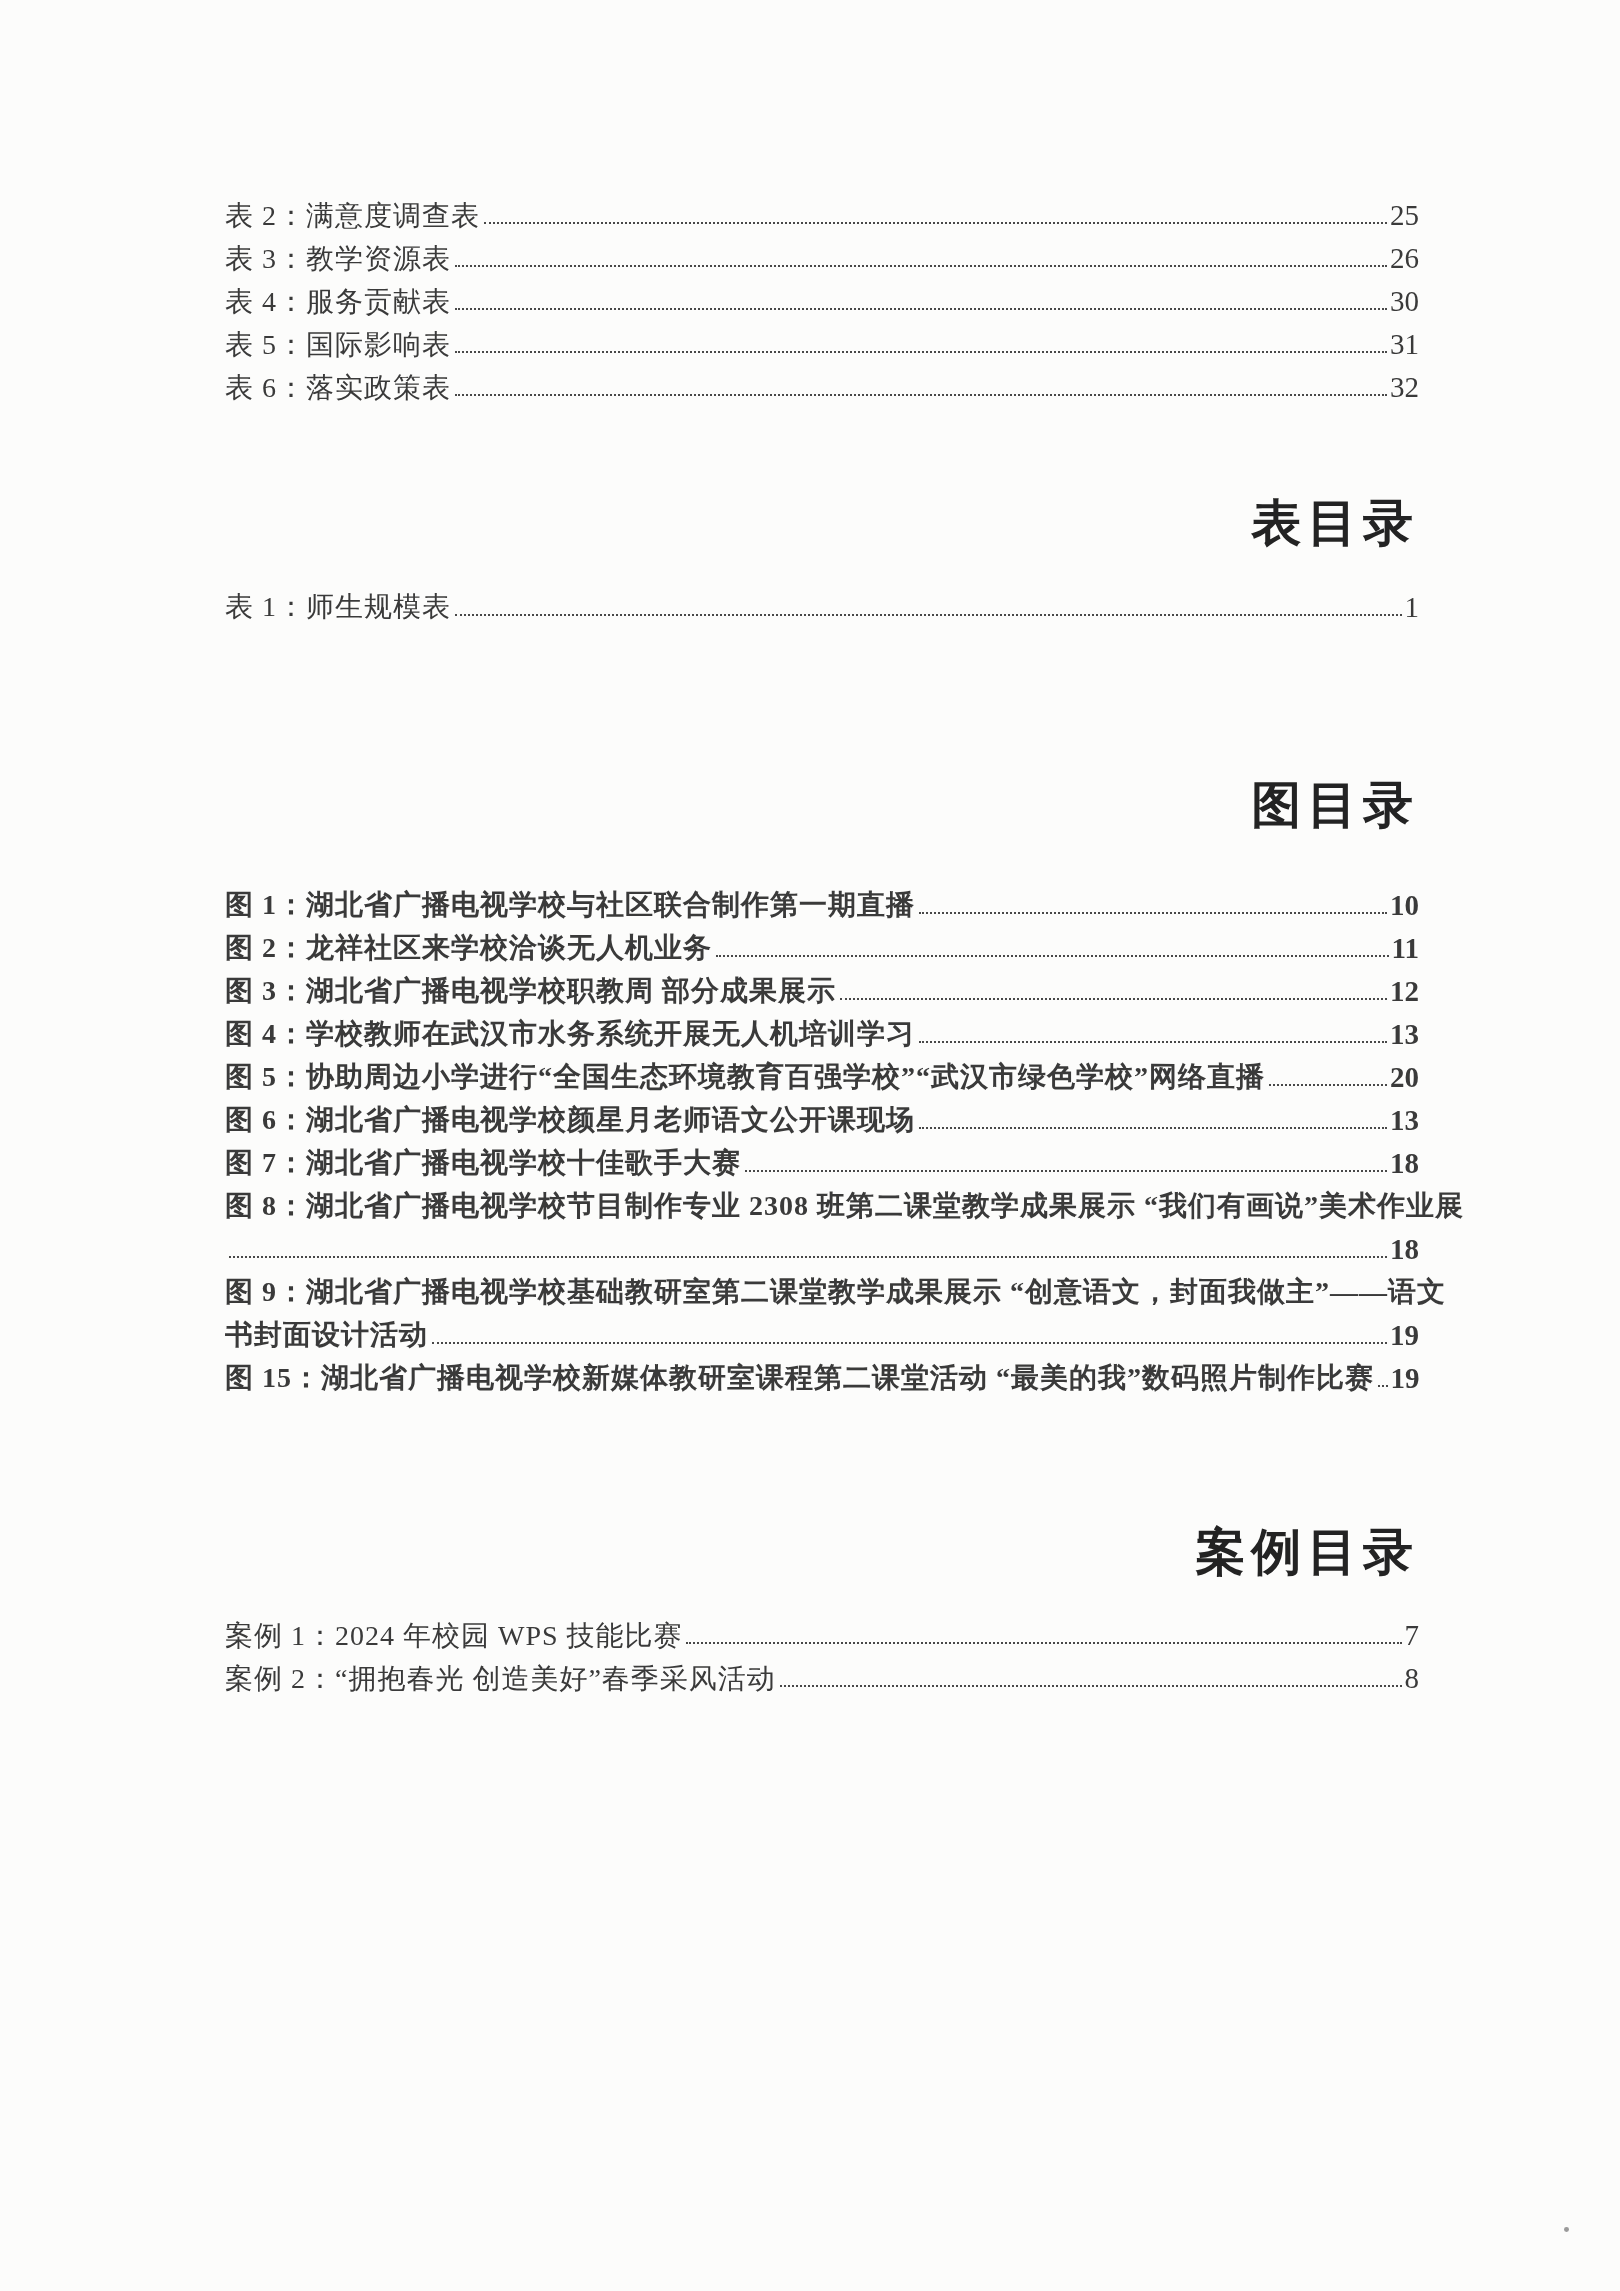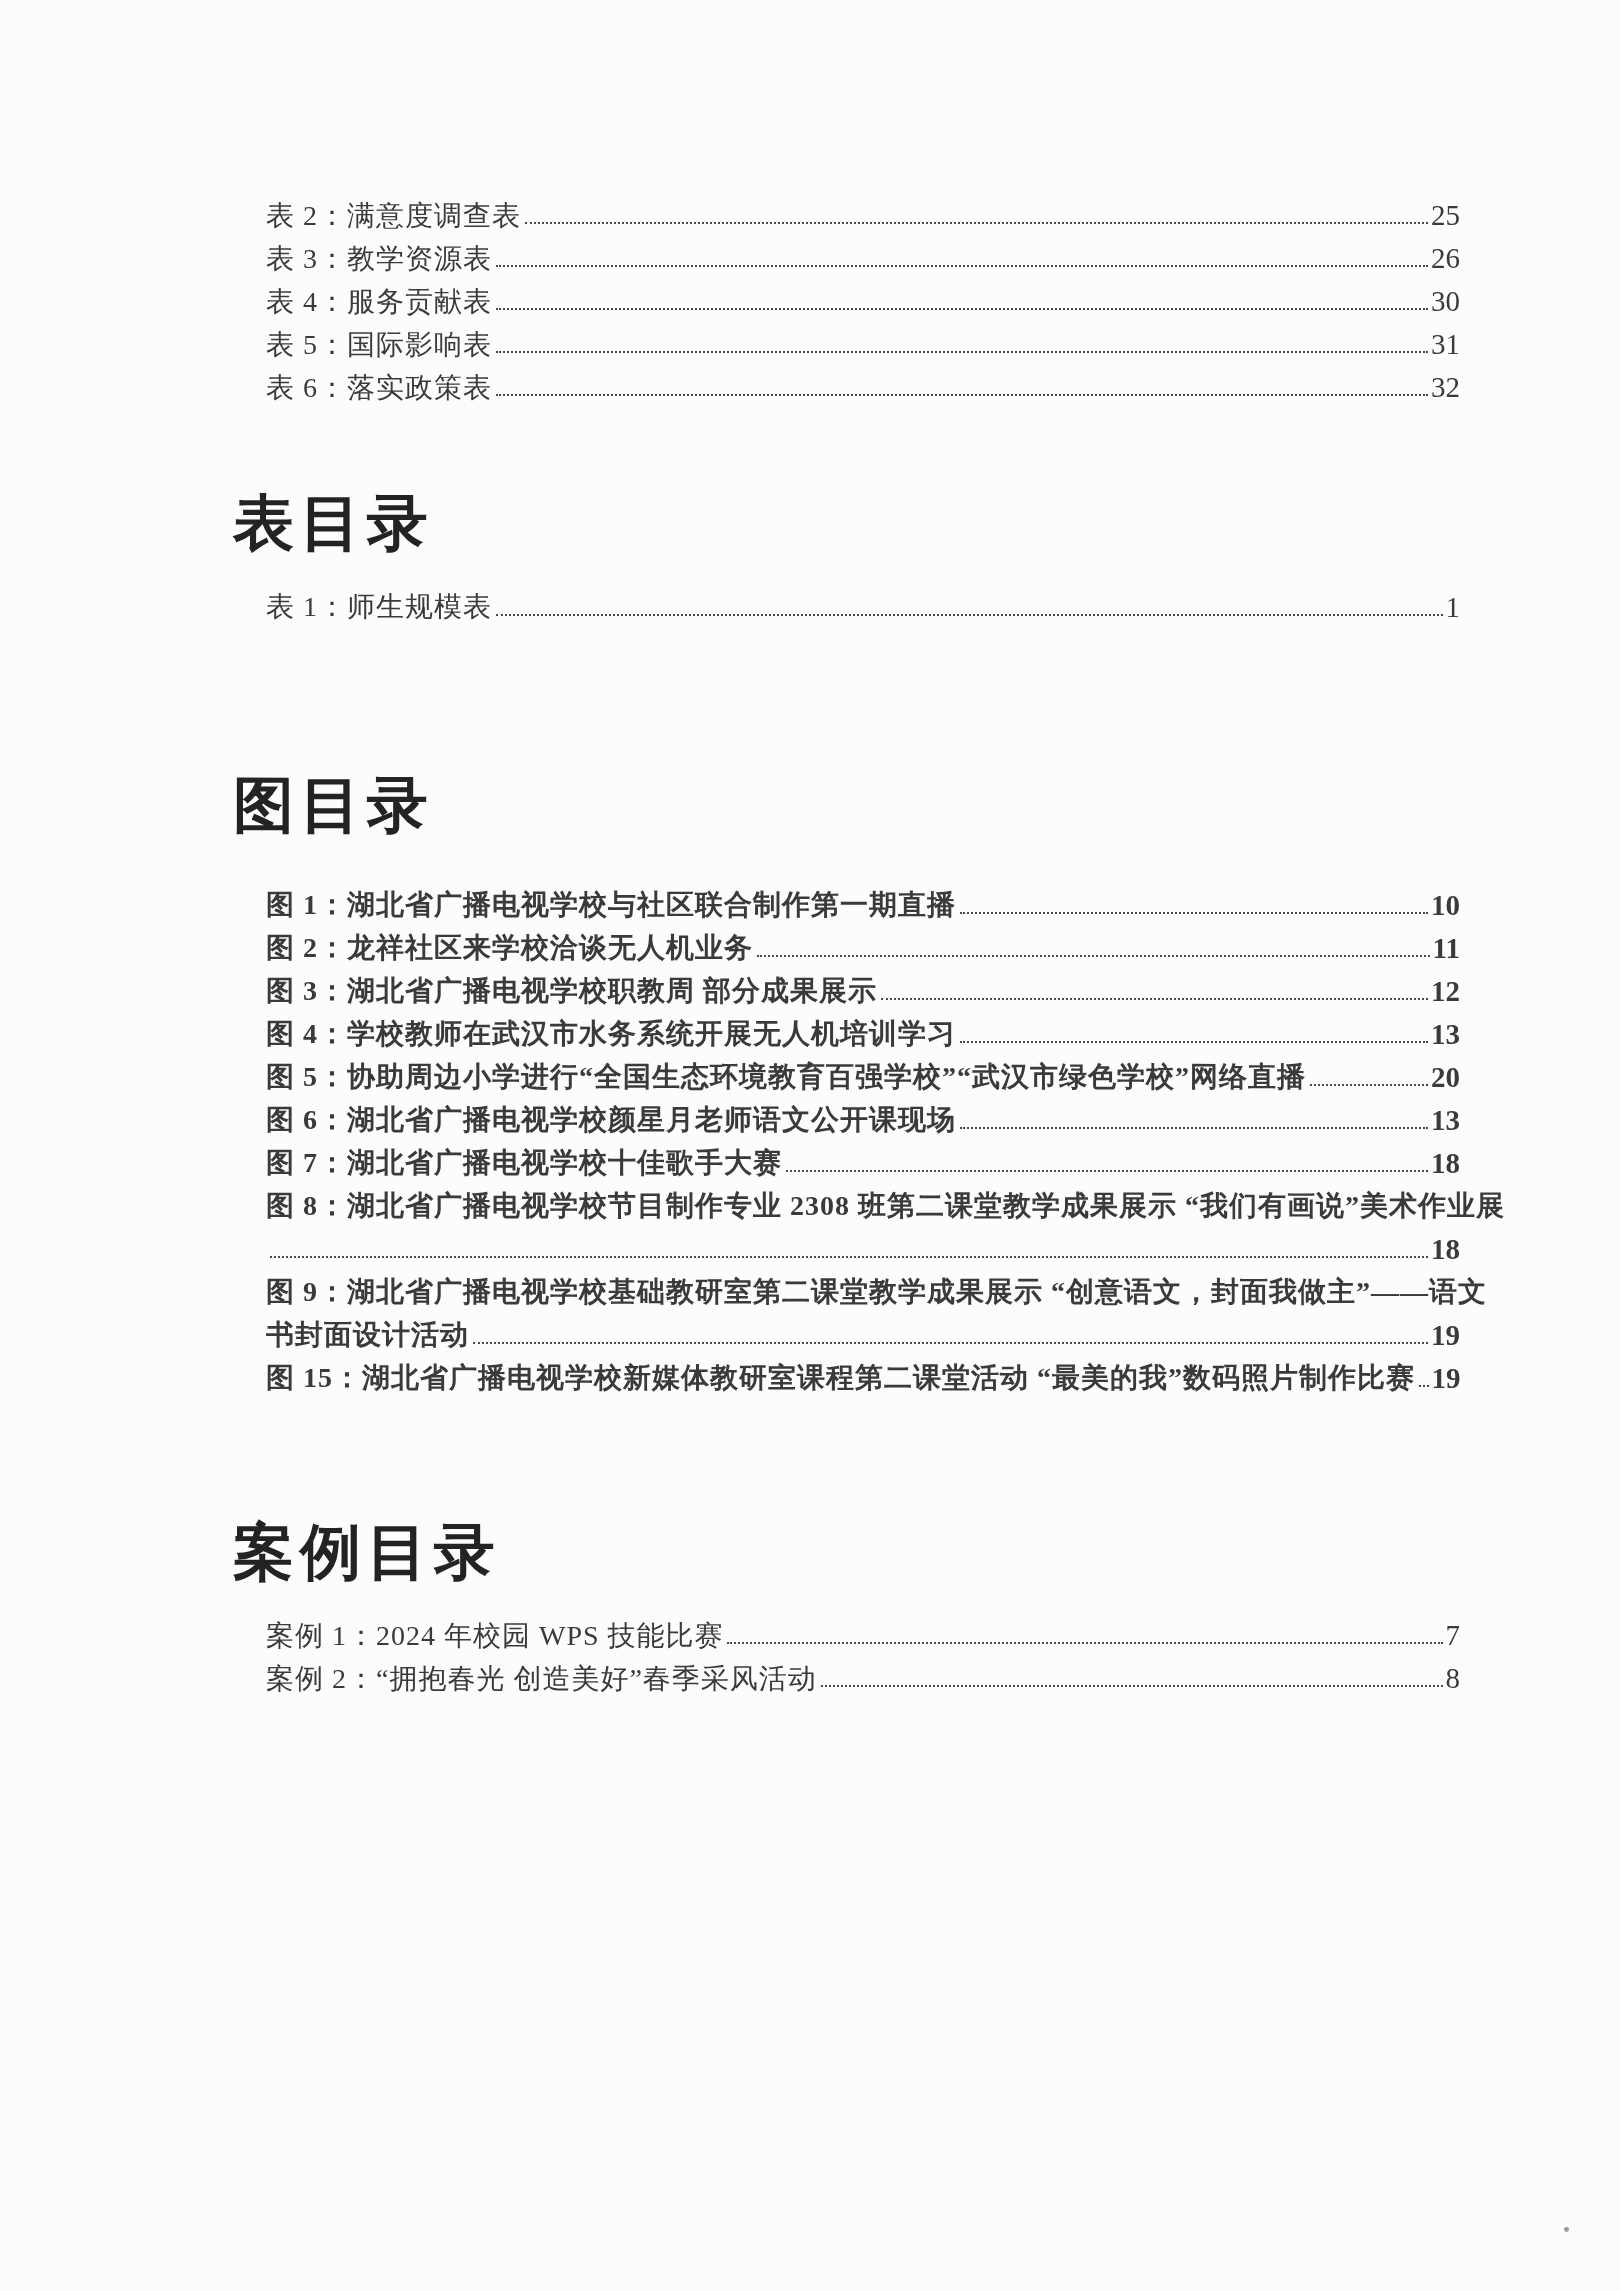--- a/index.html
+++ b/index.html
@@ -18,21 +18,20 @@
     overflow: hidden;
   }
   .content {
     position: absolute;
     left: 225px;
     top: 0;
     width: 1194px;
   }
   .toc-list {
     width: 100%;
-    margin-left: 41px;
   }
   .toc-line {
     display: flex;
     align-items: center;
     height: 43px;
     font-size: 28px;
     letter-spacing: 1px;
     white-space: nowrap;
   }
   .toc-text {
@@ -44,26 +43,26 @@
     align-self: flex-end;
     border-bottom: 2.9px dotted #484848;
     margin: 0 2.9px 12.7px 3.9px;
   }
   .toc-page {
     flex: 0 0 auto;
     font-size: 29px;
     letter-spacing: 0;
   }
   .doc-heading {
-    margin: 8px;
-    font-size: 61px;
+    margin: 0;
+    font-size: 50px;
     line-height: 73px;
     font-weight: bold;
     color: #232323;
-    text-align: left;
+    text-align: right;
     letter-spacing: 5.9px;
   }
   
   #overflow-list   { margin-top: 194px; }
   #heading-0       { margin-top: 78px; }
   #section-list-0  { margin-top: 25.5px; }
   #heading-1       { margin-top: 140px; }
   #section-list-1  { margin-top: 42px; font-weight: bold; }
   #heading-2       { margin-top: 116px; }
   #section-list-2  { margin-top: 25.5px; text-align: center; }

